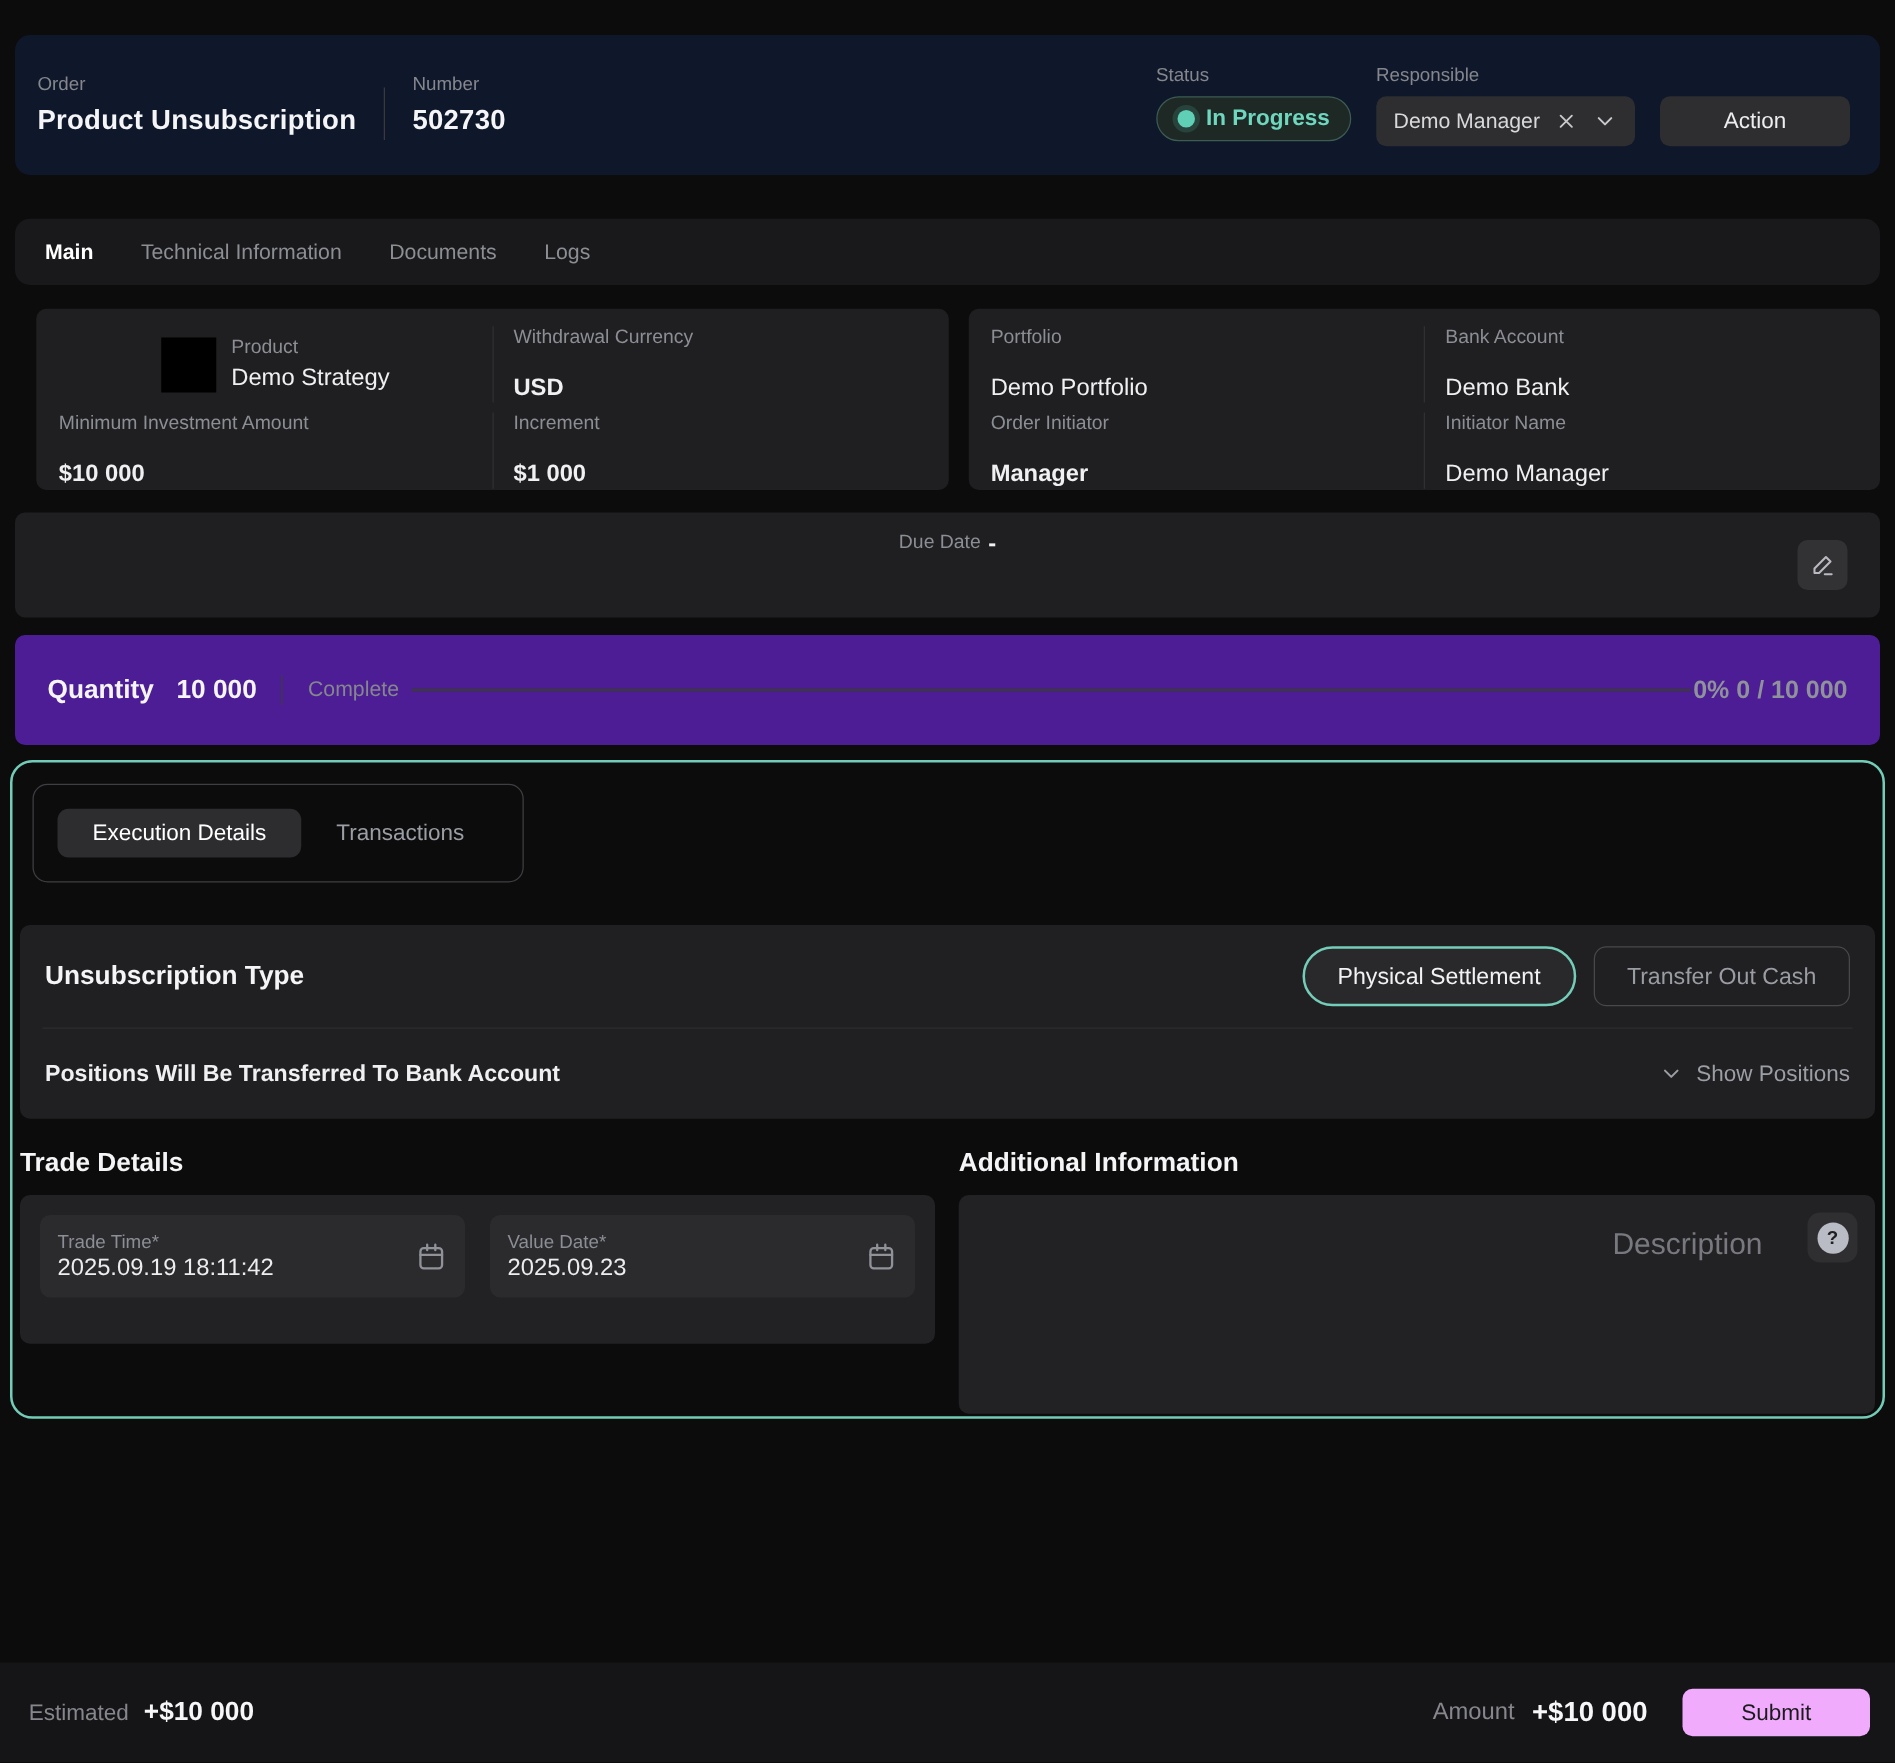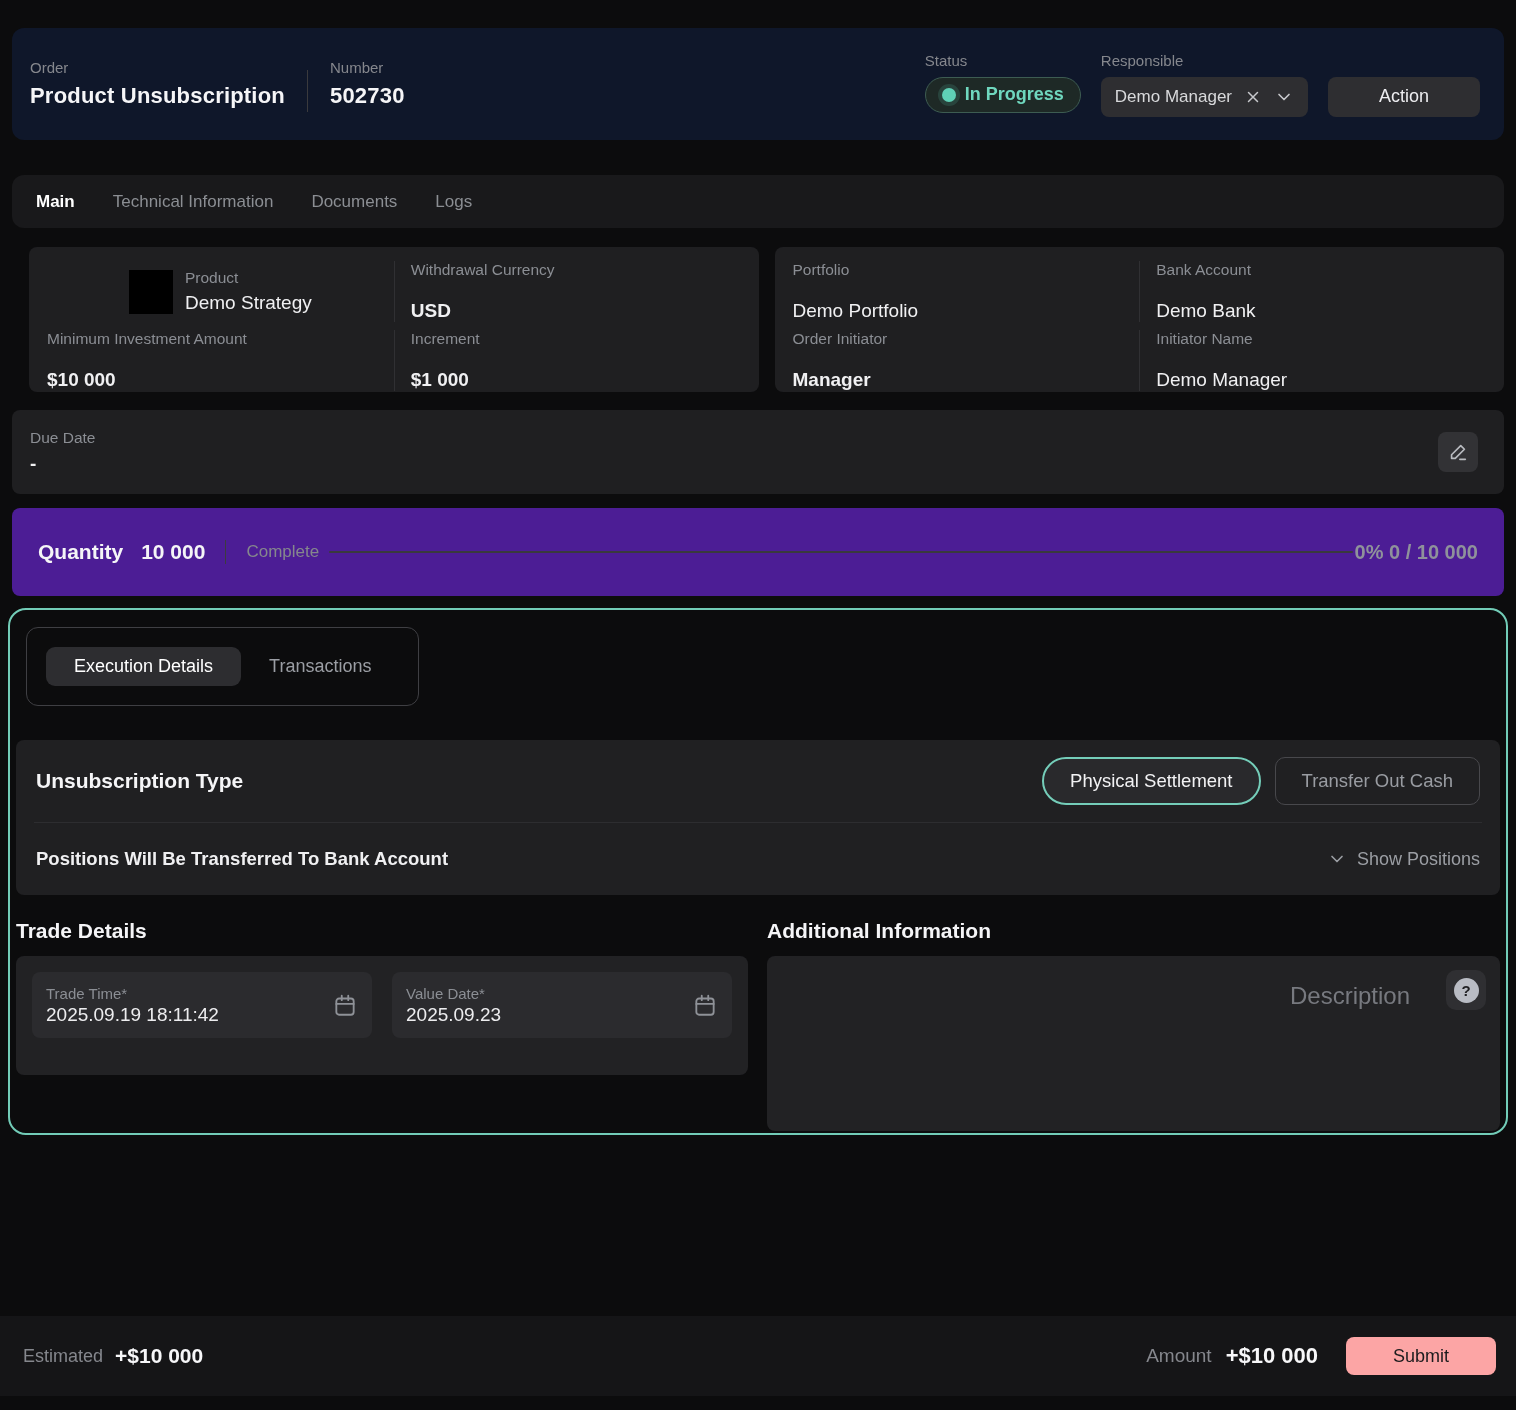--- a/index.html
+++ b/index.html
@@ -43,21 +43,21 @@
   .cell.col2 { border-left:1px solid #303033; padding-left:16px; }
   .clabel { font-size:15.5px; color:#8b8e94; }
   .cvalue { font-size:19px; color:#f0f0f2; }
   .w700 { font-weight:700; } .w500 { font-weight:500; } .w400 { font-weight:400; }
   .product-cell { flex-direction:row; align-items:center; gap:12px; }
   .product-img { width:44px; height:44px; background:#000; flex:none; }
   .pc-text { display:flex; flex-direction:column; gap:5px; }
 
   
   .duedate-card { margin:18px 12px 0; height:84px; background:#1f1f21; border-radius:8px;
-    position:relative; padding:15px 18px; display:flex; flex-direction:column; gap:6px; justify-content:center; }
+    position:relative; padding:15px 18px; display:flex; gap:6px; justify-content:center; }
   .edit-btn { position:absolute; right:26px; top:22px; width:40px; height:40px; background:#323235;
     border:none; border-radius:8px; color:#b9bbc0; display:flex; align-items:center; justify-content:center; cursor:pointer; }
 
   
   .qty-card { margin:14px 12px 0; height:88px; background:#4c1d95; border-radius:8px;
     display:flex; align-items:center; padding:0 26px; }
   .qty-label { font-size:21px; font-weight:700; color:#f5f5f7; }
   .qty-value { font-size:21px; font-weight:700; color:#f5f5f7; margin-left:18px; }
   .qty-div { width:1px; height:24px; background:#3c3c3f; margin:0 20px; }
   .qty-complete { font-size:17px; color:#85878d; margin-right:10px; }
@@ -98,28 +98,28 @@
   .addl-panel { background:#222224; border-radius:8px; height:175px; position:relative; padding:26px 20px; }
   .desc-input { width:calc(100% - 70px); height:110px; background:transparent; border:none; outline:none;
     resize:none; font-family:Liberation Sans, sans-serif; font-size:24px; color:#e8e8ea;text-align:right; }
   .desc-input::placeholder { color:#77797f; }
   .help-btn { position:absolute; top:14px; right:14px; width:40px; height:40px; background:#2f2f32;
     border:none; border-radius:10px; display:flex; align-items:center; justify-content:center; cursor:pointer; }
   .help-circle { width:25px; height:25px; border-radius:50%; background:#b9bcc4; color:#202023;
     font-size:15px; font-weight:700; display:flex; align-items:center; justify-content:center; }
 
   
-  .footer { position:absolute; left:0; bottom:14px; width:100%; height:80px; background:#151517;
+  .footer { position:absolute; left:0; bottom:0; width:100%; height:80px; background:#151517;
     display:flex; align-items:center; padding:0 20px 0 23px; }
   .f-label { font-size:18px; color:#85878d; }
   .f-value { font-size:21px; font-weight:700; color:#f7f7f9; margin-left:12px; }
   .f-spacer { flex:1; }
   .f-amount-label { font-size:19px; color:#85878d; }
   .f-amount-value { font-size:22px; font-weight:700; color:#f7f7f9; margin-left:14px; margin-right:28px; }
-  .submit-btn { width:150px; height:38px; background:#fca5a5; color:#1b1b1d; border:none;
+  .submit-btn { width:150px; height:38px; background:#f0abfc; color:#1b1b1d; border:none;
     border-radius:8px; font-size:18px; font-family:inherit; cursor:pointer; }
 
   svg { display:block; }
 </style>
 </head>
 <body>
 
 <div class="app">
 
   <div class="header-card">

